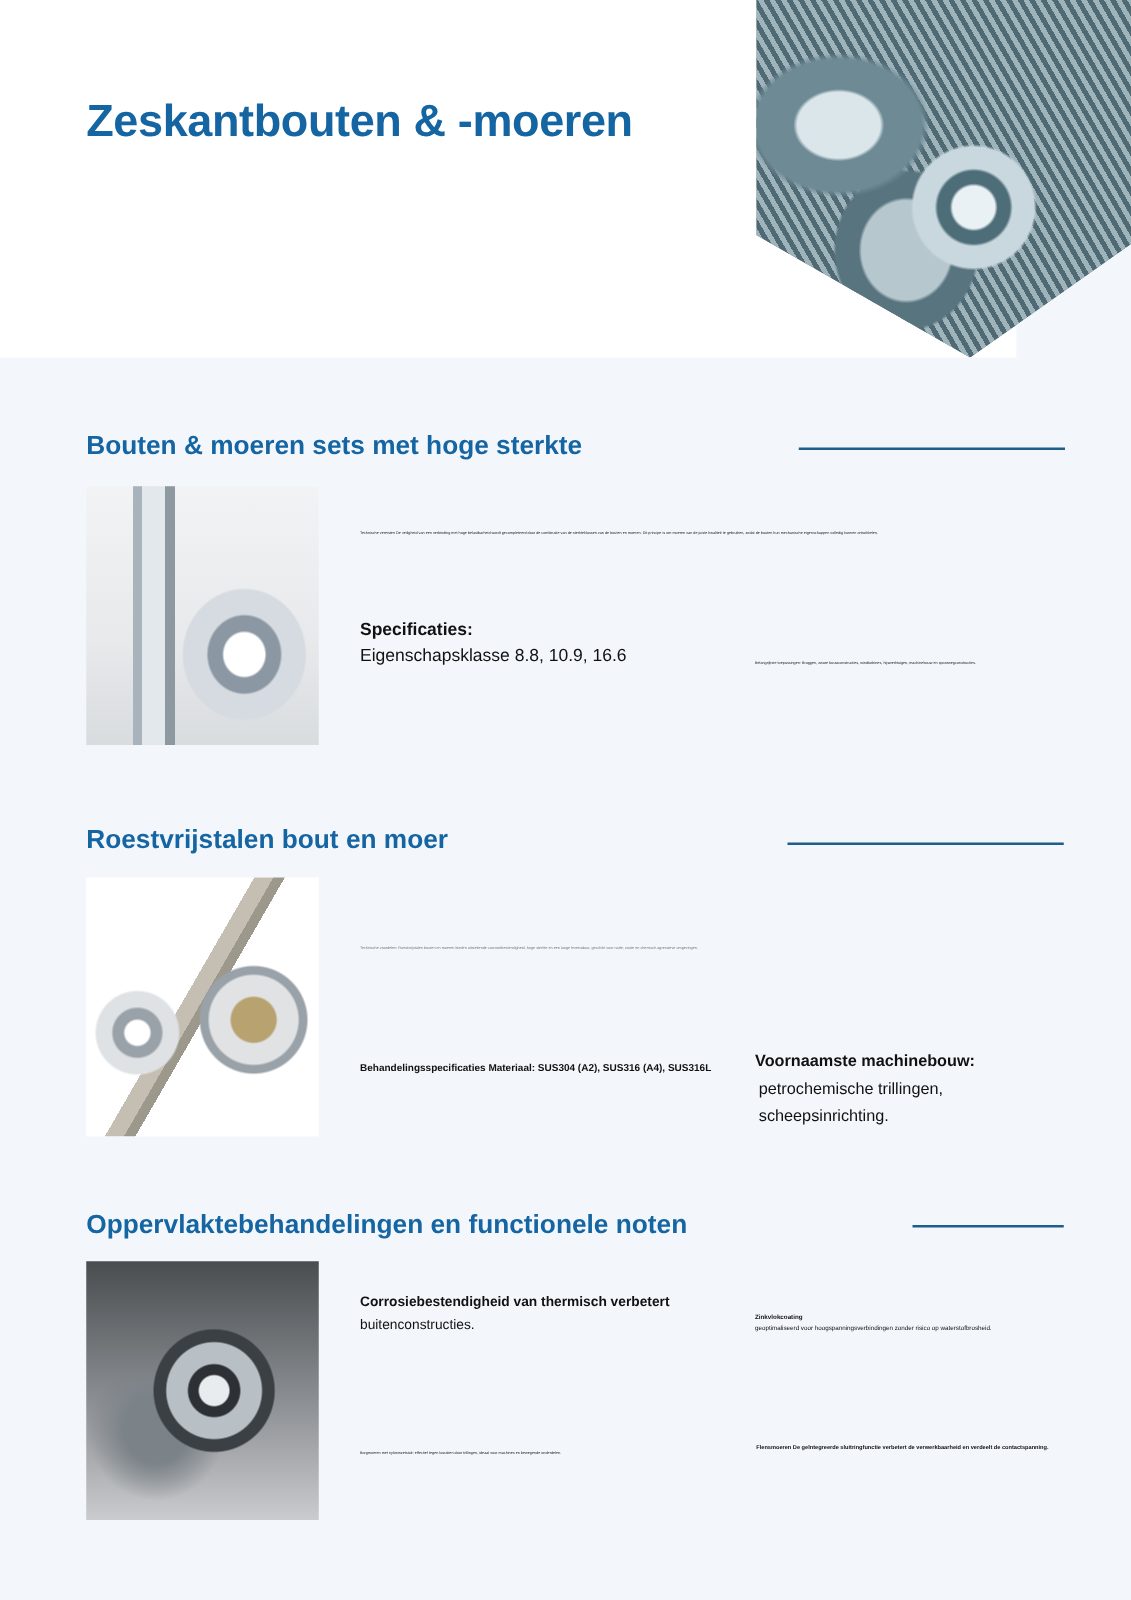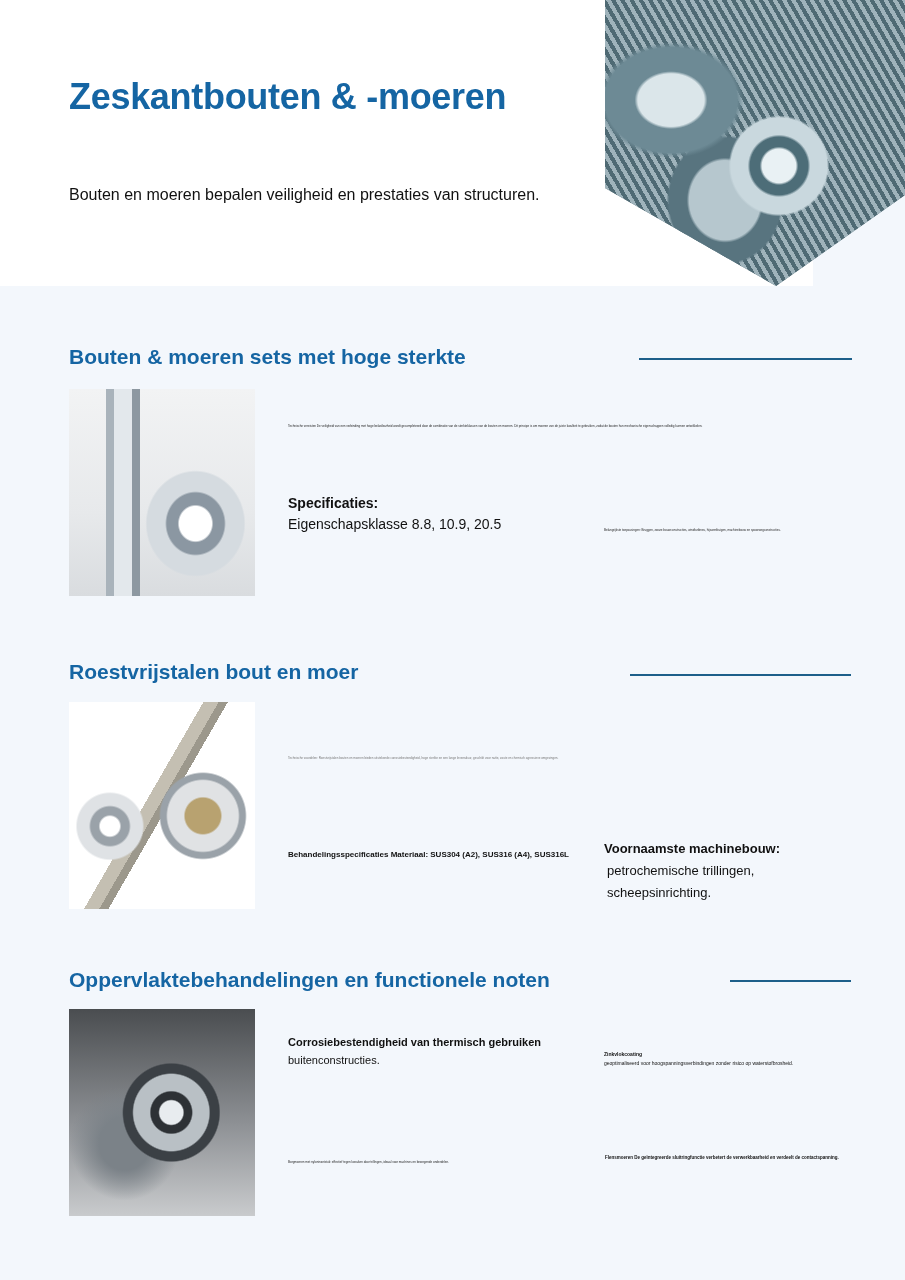--- a/index.html
+++ b/index.html
@@ -36,48 +36,47 @@
       linear-gradient(180deg, #4a4d50 0%, #8d9094 55%, #c9cbcd 100%); }
   .tiny { position: absolute; font-size: 3px; color: #222; white-space: nowrap; overflow: hidden; }
   .txt { position: absolute; white-space: nowrap; color: #111; }
   .b { font-weight: bold; text-align: right; }
 </style>
 </head>
 <body>
 
 <div class="hero">
   <h1 class="hero-title">Zeskantbouten &amp; -moeren</h1>
-  <p class="hero-sub">Bouten en moeren bepalen veiligheid en prestaties van structuren.</p>
   <div class="hero-img"></div>
 </div>
 
 <div class="section" style="top:0">
   <h2 class="sec-title" style="top:345px">Bouten &amp; moeren sets met hoge sterkte</h2>
   <div class="sec-line" style="left:639px; top:358px; width:213px;"></div>
   <div class="prod-img img-light" style="top:389px"></div>
   <div class="tiny" style="left:288px; top:424px; width:505px;">Technische vereisten De veiligheid van een verbinding met hoge belastbarheid wordt gecompleteerd door de combinatie van de sterkteklassen van de bouten en moeren. Dit principe is om moeren van de juiste kwaliteit te gebruiken, zodat de bouten hun mechanische eigenschappen volledig kunnen ontwikkelen.</div>
   <div class="txt b" style="left:288px; top:495px; font-size:14px;">Specificaties:</div>
-  <div class="txt" style="left:288px; top:516px; font-size:14px;">Eigenschapsklasse 8.8, 10.9, 20.5</div>
+  <div class="txt" style="left:288px; top:516px; font-size:14px;">Eigenschapsklasse 8.8, 10.9, 16.6</div>
   <div class="tiny" style="left:604px; top:528px; width:225px;">Belangrijkste toepassingen: Bruggen, zware bouwconstructies, windturbines, hijswerktuigen, machinebouw en spoorwegconstructies.</div>
 </div>
 
 <div class="section" style="top:0">
   <h2 class="sec-title" style="top:660px">Roestvrijstalen bout en moer</h2>
   <div class="sec-line" style="left:630px; top:674px; width:221px;"></div>
   <div class="prod-img img-white" style="top:702px"></div>
   <div class="tiny" style="left:288px; top:756px; width:480px; color:#777;">Technische voordelen: Roestvrijstalen bouten en moeren bieden uitstekende corrosiebestendigheid, hoge sterkte en een lange levensduur, geschikt voor natte, zoute en chemisch agressieve omgevingen.</div>
   <div class="txt b" style="left:288px; top:850px; font-size:8px;">Behandelingsspecificaties Materiaal: SUS304 (A2), SUS316 (A4), SUS316L</div>
   <div class="txt b" style="left:604px; top:841px; font-size:13px;">Voornaamste machinebouw:</div>
   <div class="txt" style="left:607px; top:863px; font-size:13px;">petrochemische trillingen,</div>
   <div class="txt" style="left:607px; top:885px; font-size:13px;">scheepsinrichting.</div>
 </div>
 
 <div class="section" style="top:0">
   <h2 class="sec-title" style="top:968px">Oppervlaktebehandelingen en functionele noten</h2>
   <div class="sec-line" style="left:730px; top:980px; width:121px;"></div>
   <div class="prod-img img-dark" style="top:1009px"></div>
-  <div class="txt b" style="left:288px; top:1036px; font-size:11px;">Corrosiebestendigheid van thermisch gebruiken</div>
+  <div class="txt b" style="left:288px; top:1036px; font-size:11px;">Corrosiebestendigheid van thermisch verbetert</div>
   <div class="txt" style="left:288px; top:1054px; font-size:11px;">buitenconstructies.</div>
   <div class="txt b" style="left:604px; top:1051px; font-size:5px;">Zinkvlokcoating</div>
   <div class="txt" style="left:604px; top:1060px; font-size:5px;">geoptimaliseerd voor hoogspanningsverbindingen zonder risico op waterstofbrosheid.</div>
   <div class="tiny" style="left:288px; top:1160px; width:210px;">Borgmoeren met nyloninzetstuk: effectief tegen losraken door trillingen, ideaal voor machines en bewegende onderdelen.</div>
   <div class="txt b" style="left:605px; top:1155px; font-size:4.5px;">Flensmoeren De geïntegreerde sluitringfunctie verbetert de verwerkbaarheid en verdeelt de contactspanning.</div>
 </div>
 
 </body></html>

